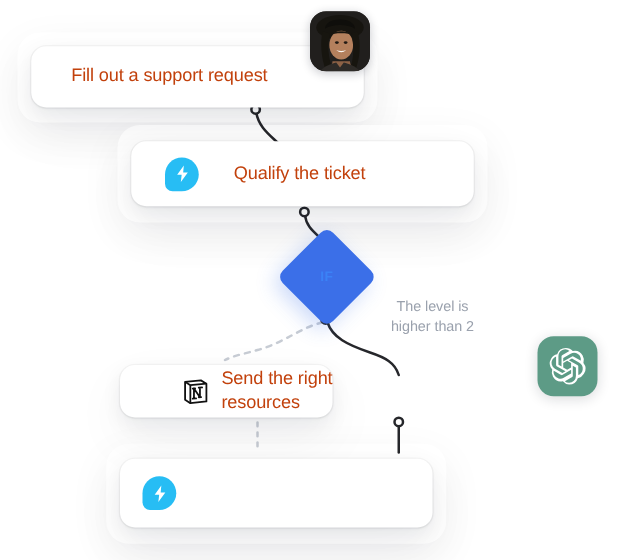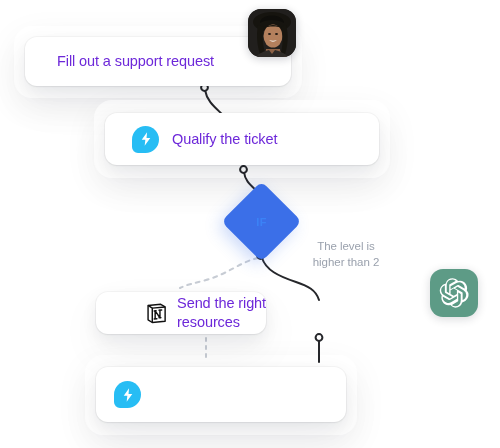--- a/index.html
+++ b/index.html
@@ -40,21 +40,21 @@
     border-radius: 12px;
     display: flex;
     align-items: center;
     box-shadow:
       0 0 0 1px rgba(16, 24, 40, 0.035),
       0 1px 2px rgba(16, 24, 40, 0.05),
       0 6px 16px rgba(16, 24, 40, 0.07),
       0 18px 44px rgba(16, 24, 40, 0.055);
   }
   .node-label {
-    color: #6d28d9;
+    color: #c2410c;
     font-size: 14.5px;
     line-height: 1.28;
     letter-spacing: -0.1px;
     white-space: pre-line;
   }
 
   
   .halo {
     position: absolute;
     border-radius: 18px;
@@ -71,20 +71,21 @@
     padding-left: 32px;
   }
 
   
   #node-qualify {
     left: 105px;
     top: 113px;
     width: 274px;
     height: 52px;
     padding-left: 27px;
+    gap: 15px;
   }
 
   
   #node-notion {
     left: 96px;
     top: 292px;
     width: 170px;
     height: 42px;
     padding-left: 8px;
     justify-content: flex-end;

